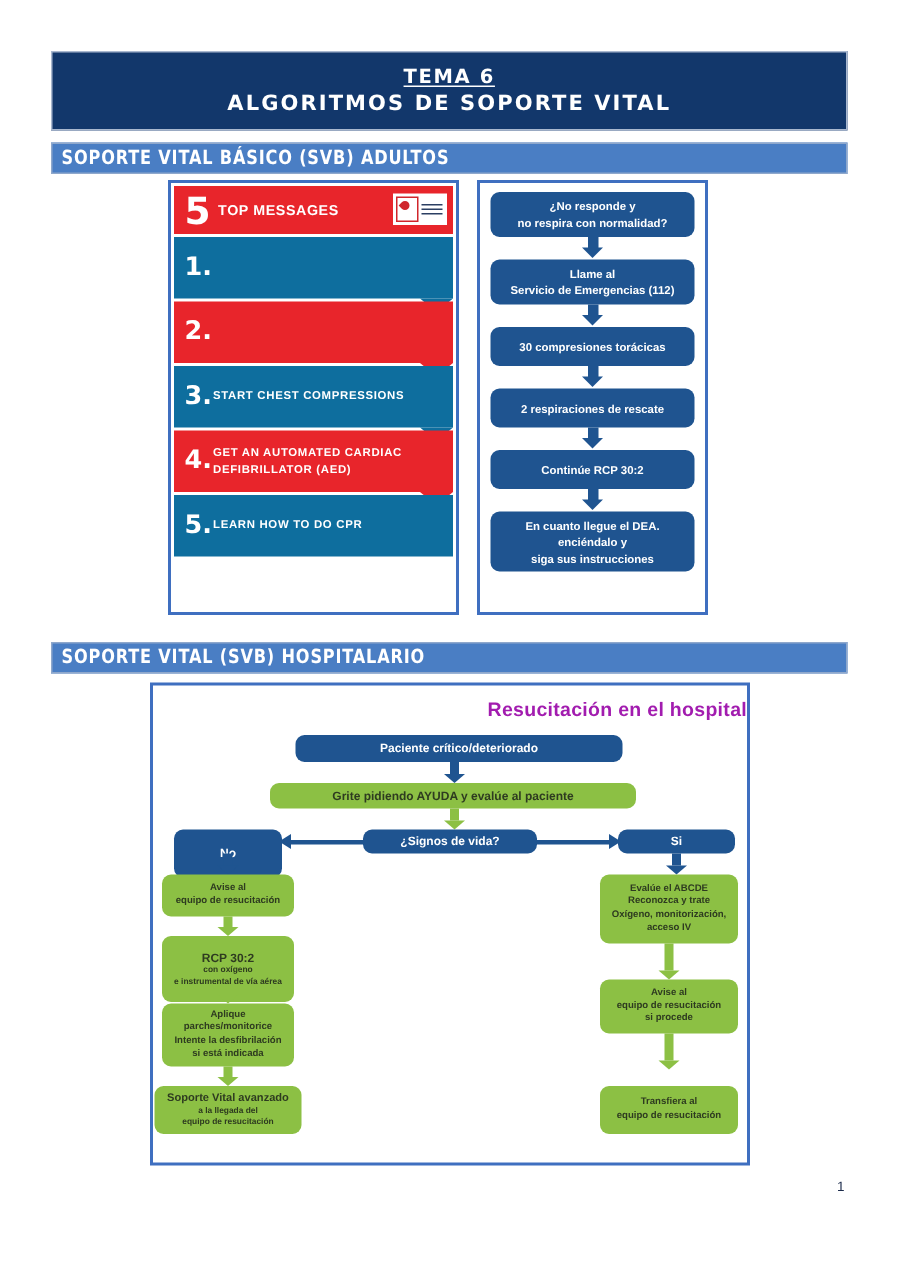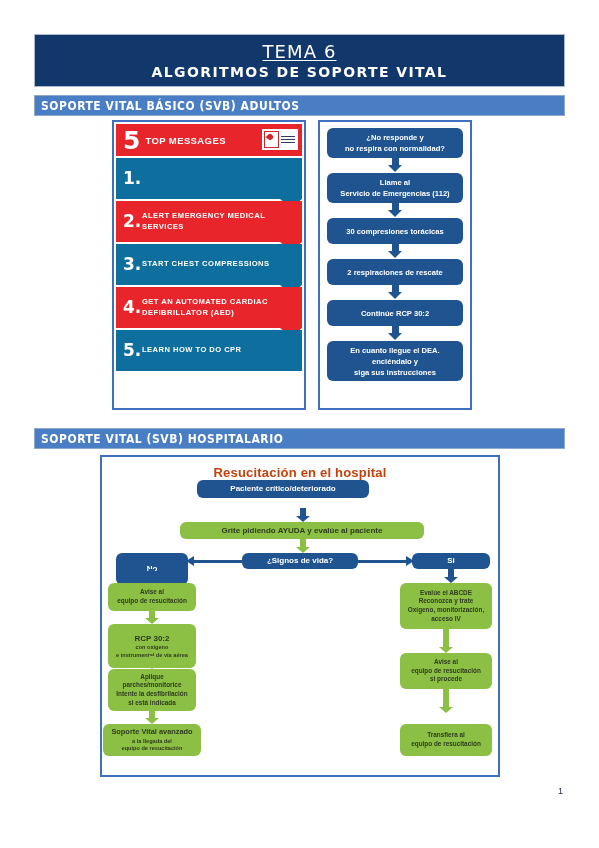--- a/index.html
+++ b/index.html
@@ -32,22 +32,22 @@
     border: 1px solid #a9b8cf;
     box-sizing: border-box;
     display: flex;
     flex-direction: column;
     align-items: center;
     justify-content: center;
     gap: 2px;
   }
   .title-main {
     color: #ffffff;
-    font-size: 18px;
-    font-weight: normal;
+    font-size: 13px;
+    font-weight: bold;
     letter-spacing: 1.1px;
     text-decoration: underline;
     text-underline-offset: 2px;
     font-family: "DejaVu Sans", sans-serif;
   }
   .title-sub {
     color: #ffffff;
     font-size: 14px;
     font-weight: bold;
     letter-spacing: 1.4px;
@@ -245,22 +245,22 @@
     position: absolute;
     left: 100px;
     top: 455px;
     width: 400px;
     height: 322px;
     background: #ffffff;
     border: 2px solid #3f6fc0;
     box-sizing: border-box;
   }
   .hosp-title {
-    text-align: center;
-    color: #c2410c;
+    text-align: right;
+    color: #a21caf;
     font-size: 13px;
     font-weight: bold;
     margin-top: 8px;
     letter-spacing: 0.2px;
   }
   .hbox {
     position: absolute;
     box-sizing: border-box;
     border-radius: 6px;
     display: flex;
@@ -352,21 +352,20 @@
           </span>
       </span>
     </div>
 
     <div class="msg-row blue msg-item notch">
       <span class="num">1.</span>
     </div>
 
     <div class="msg-row red msg-item notch">
       <span class="num">2.</span>
-      <span class="txt">ALERT EMERGENCY MEDICAL SERVICES</span>
     </div>
 
     <div class="msg-row blue msg-item notch">
       <span class="num">3.</span>
       <span class="txt">START CHEST COMPRESSIONS</span>
     </div>
 
     <div class="msg-row red msg-item notch">
       <span class="num">4.</span>
       <span class="txt">GET AN AUTOMATED CARDIAC DEFIBRILLATOR (AED)</span>
@@ -434,21 +433,21 @@
     </div>
   </div>
 
   <div class="section-bar" id="section-svb-hospital">
     <span class="label">SOPORTE VITAL  (SVB)  HOSPITALARIO</span>
   </div>
 
   <div class="panel-hospital">
     <div class="hosp-title">Resucitación en el hospital</div>
 
-    <div class="hbox blue" style="left:95px; top:23px; width:172px; height:18px;">
+    <div class="hbox blue" style="left:95px; top:33px; width:218px; height:18px;">
       <span class="t1">Paciente crítico/deteriorado</span>
     </div>
     <div class="varrow blue" style="left:194px; top:51px; height:14px;">
       <span class="stem" style="height:8px;"></span>
         <span class="head" style="top:8px;"></span>
     </div>
 
     <div class="hbox green" style="left:78px; top:65px; width:244px; height:17px;">
       <span class="t1">Grite pidiendo AYUDA y evalúe al paciente</span>
     </div>

